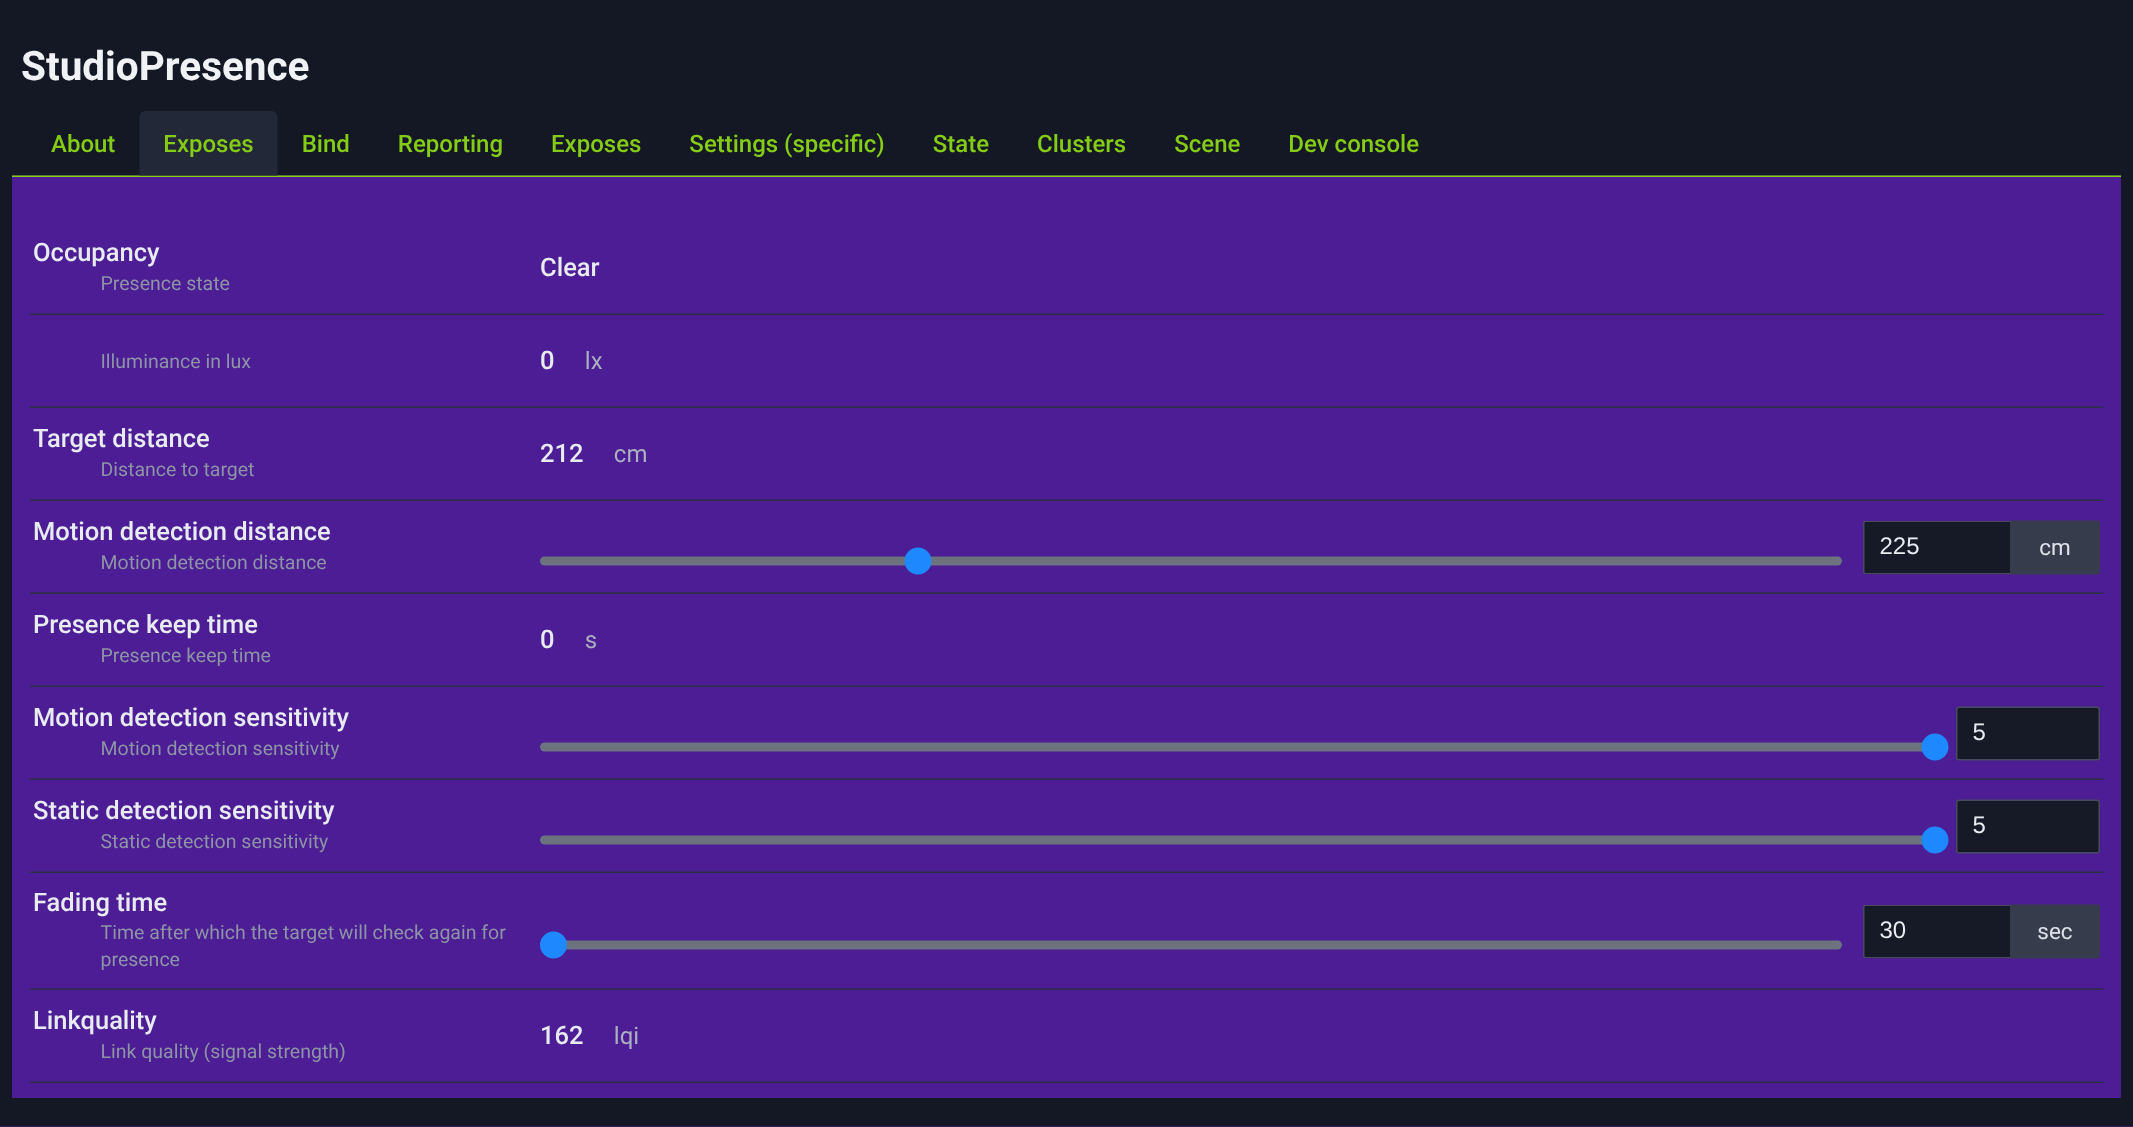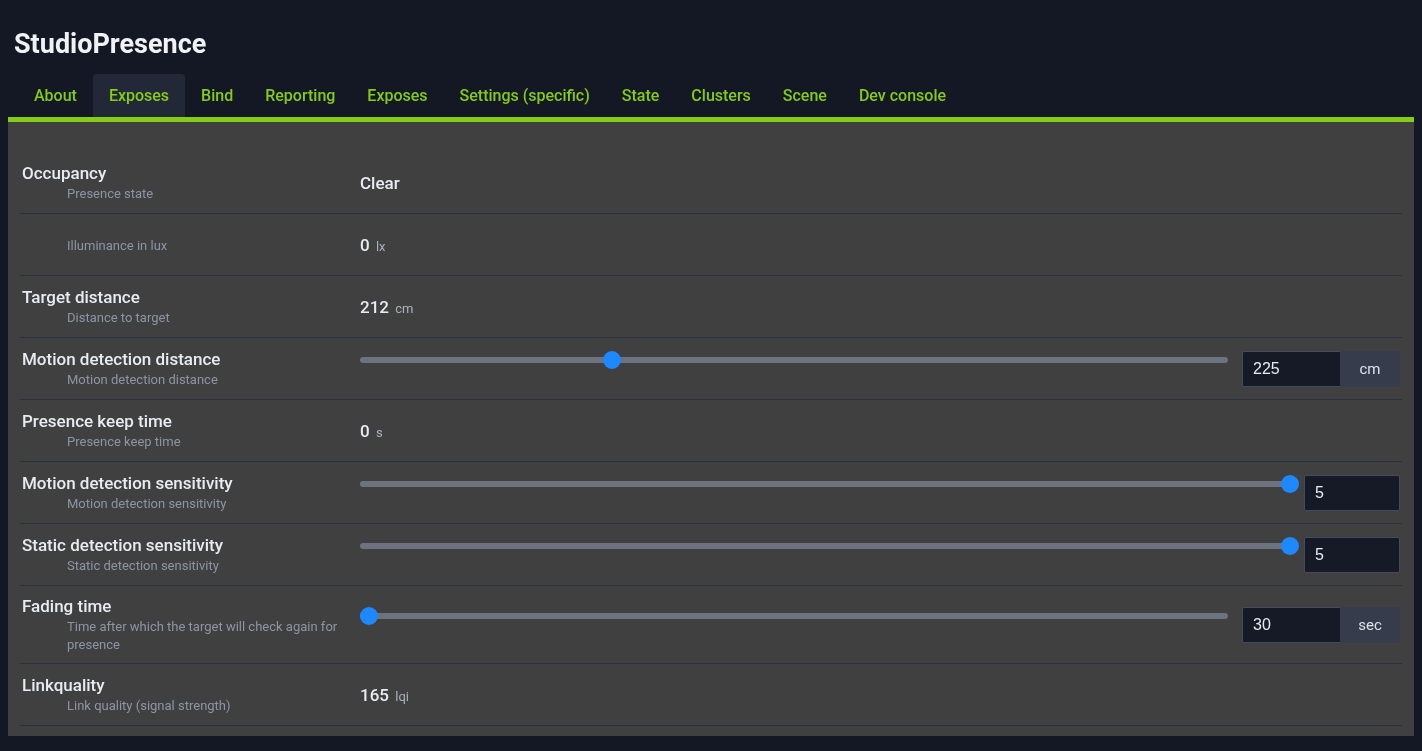--- a/index.html
+++ b/index.html
@@ -31,24 +31,24 @@
     color: #84cc16;
     font-size: 16px;
     font-weight: 500;
     cursor: pointer;
     border-radius: 4px 4px 0 0;
   }
   .tab.active {
     background: #232838;
   }
   .panel {
-    background: #404040;
+    background: #4c1d95;
     margin: 0 8px;
     padding: 30px 12px 10px 12px;
-    border-top: 5px solid #84cc16;
+    border-top: 1px solid #84cc16;
   }
   .row {
     display: flex;
     align-items: center;
     border-bottom: 1px solid #2c3142;
     padding: 10px 2px;
     min-height: 62px;
   }
   .row-labels {
     width: 338px;
@@ -71,30 +71,30 @@
     flex: 1;
     display: flex;
     align-items: center;
   }
   .static-val {
     font-size: 17px;
     font-weight: 500;
     color: #e8ebf0;
   }
   .static-val .unit {
-    font-size: 13px;
+    font-size: 16px;
     color: #aab0bf;
     font-weight: 400;
-    margin-left: 2px;
+    margin-left: 16px;
     text-align: center;
   }
   .slider-row {
     flex: 1;
     display: flex;
-    align-items: flex-start;
+    align-items: flex-end;
     gap: 14px;
   }
   .slider-wrap {
     flex: 1;
     position: relative;
     height: 18px;
     display: flex;
     align-items: center;
   }
   .slider-track {
@@ -280,19 +280,19 @@
     </div>
   </div>
 
   <div class="row">
     <div class="row-labels">
       <div class="row-title">Linkquality</div>
       <div class="row-desc">Link quality (signal strength)</div>
     </div>
     <div class="row-value">
       <span class="static-val">
-        <span>165</span>
+        <span>162</span>
         <span class="unit">lqi</span>
       </span>
     </div>
   </div>
 
 </div>
 
 </body></html>

